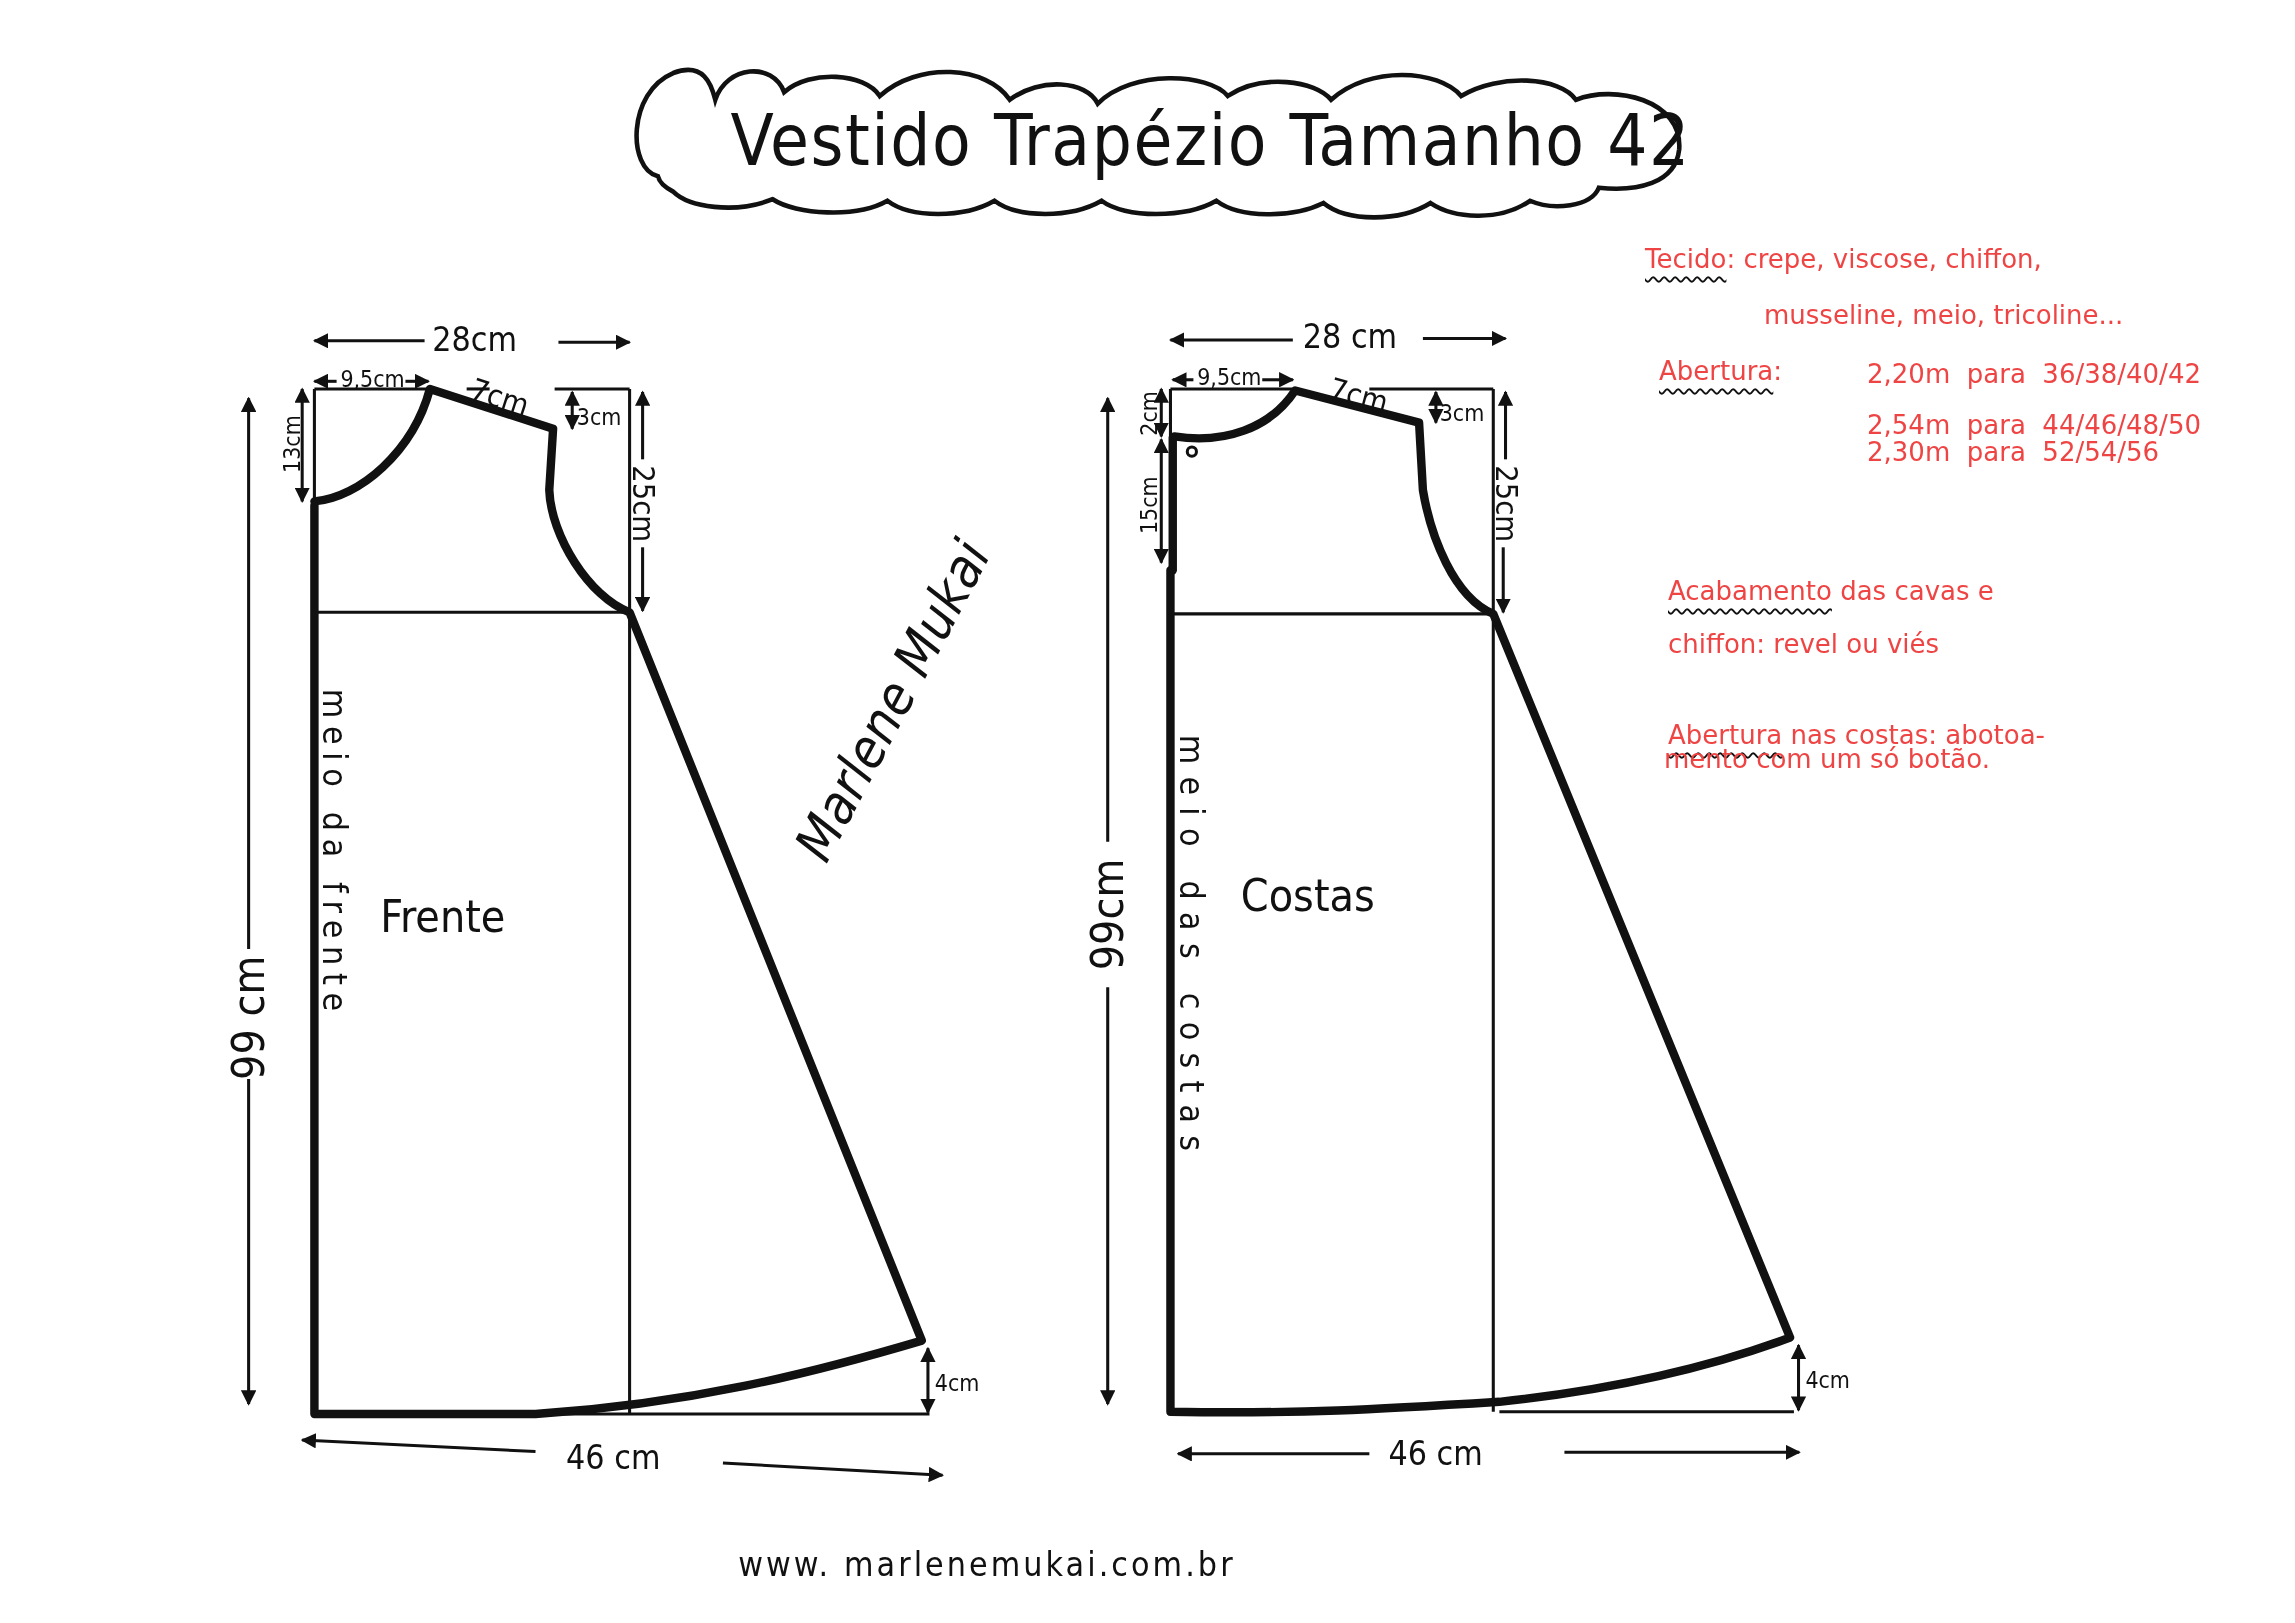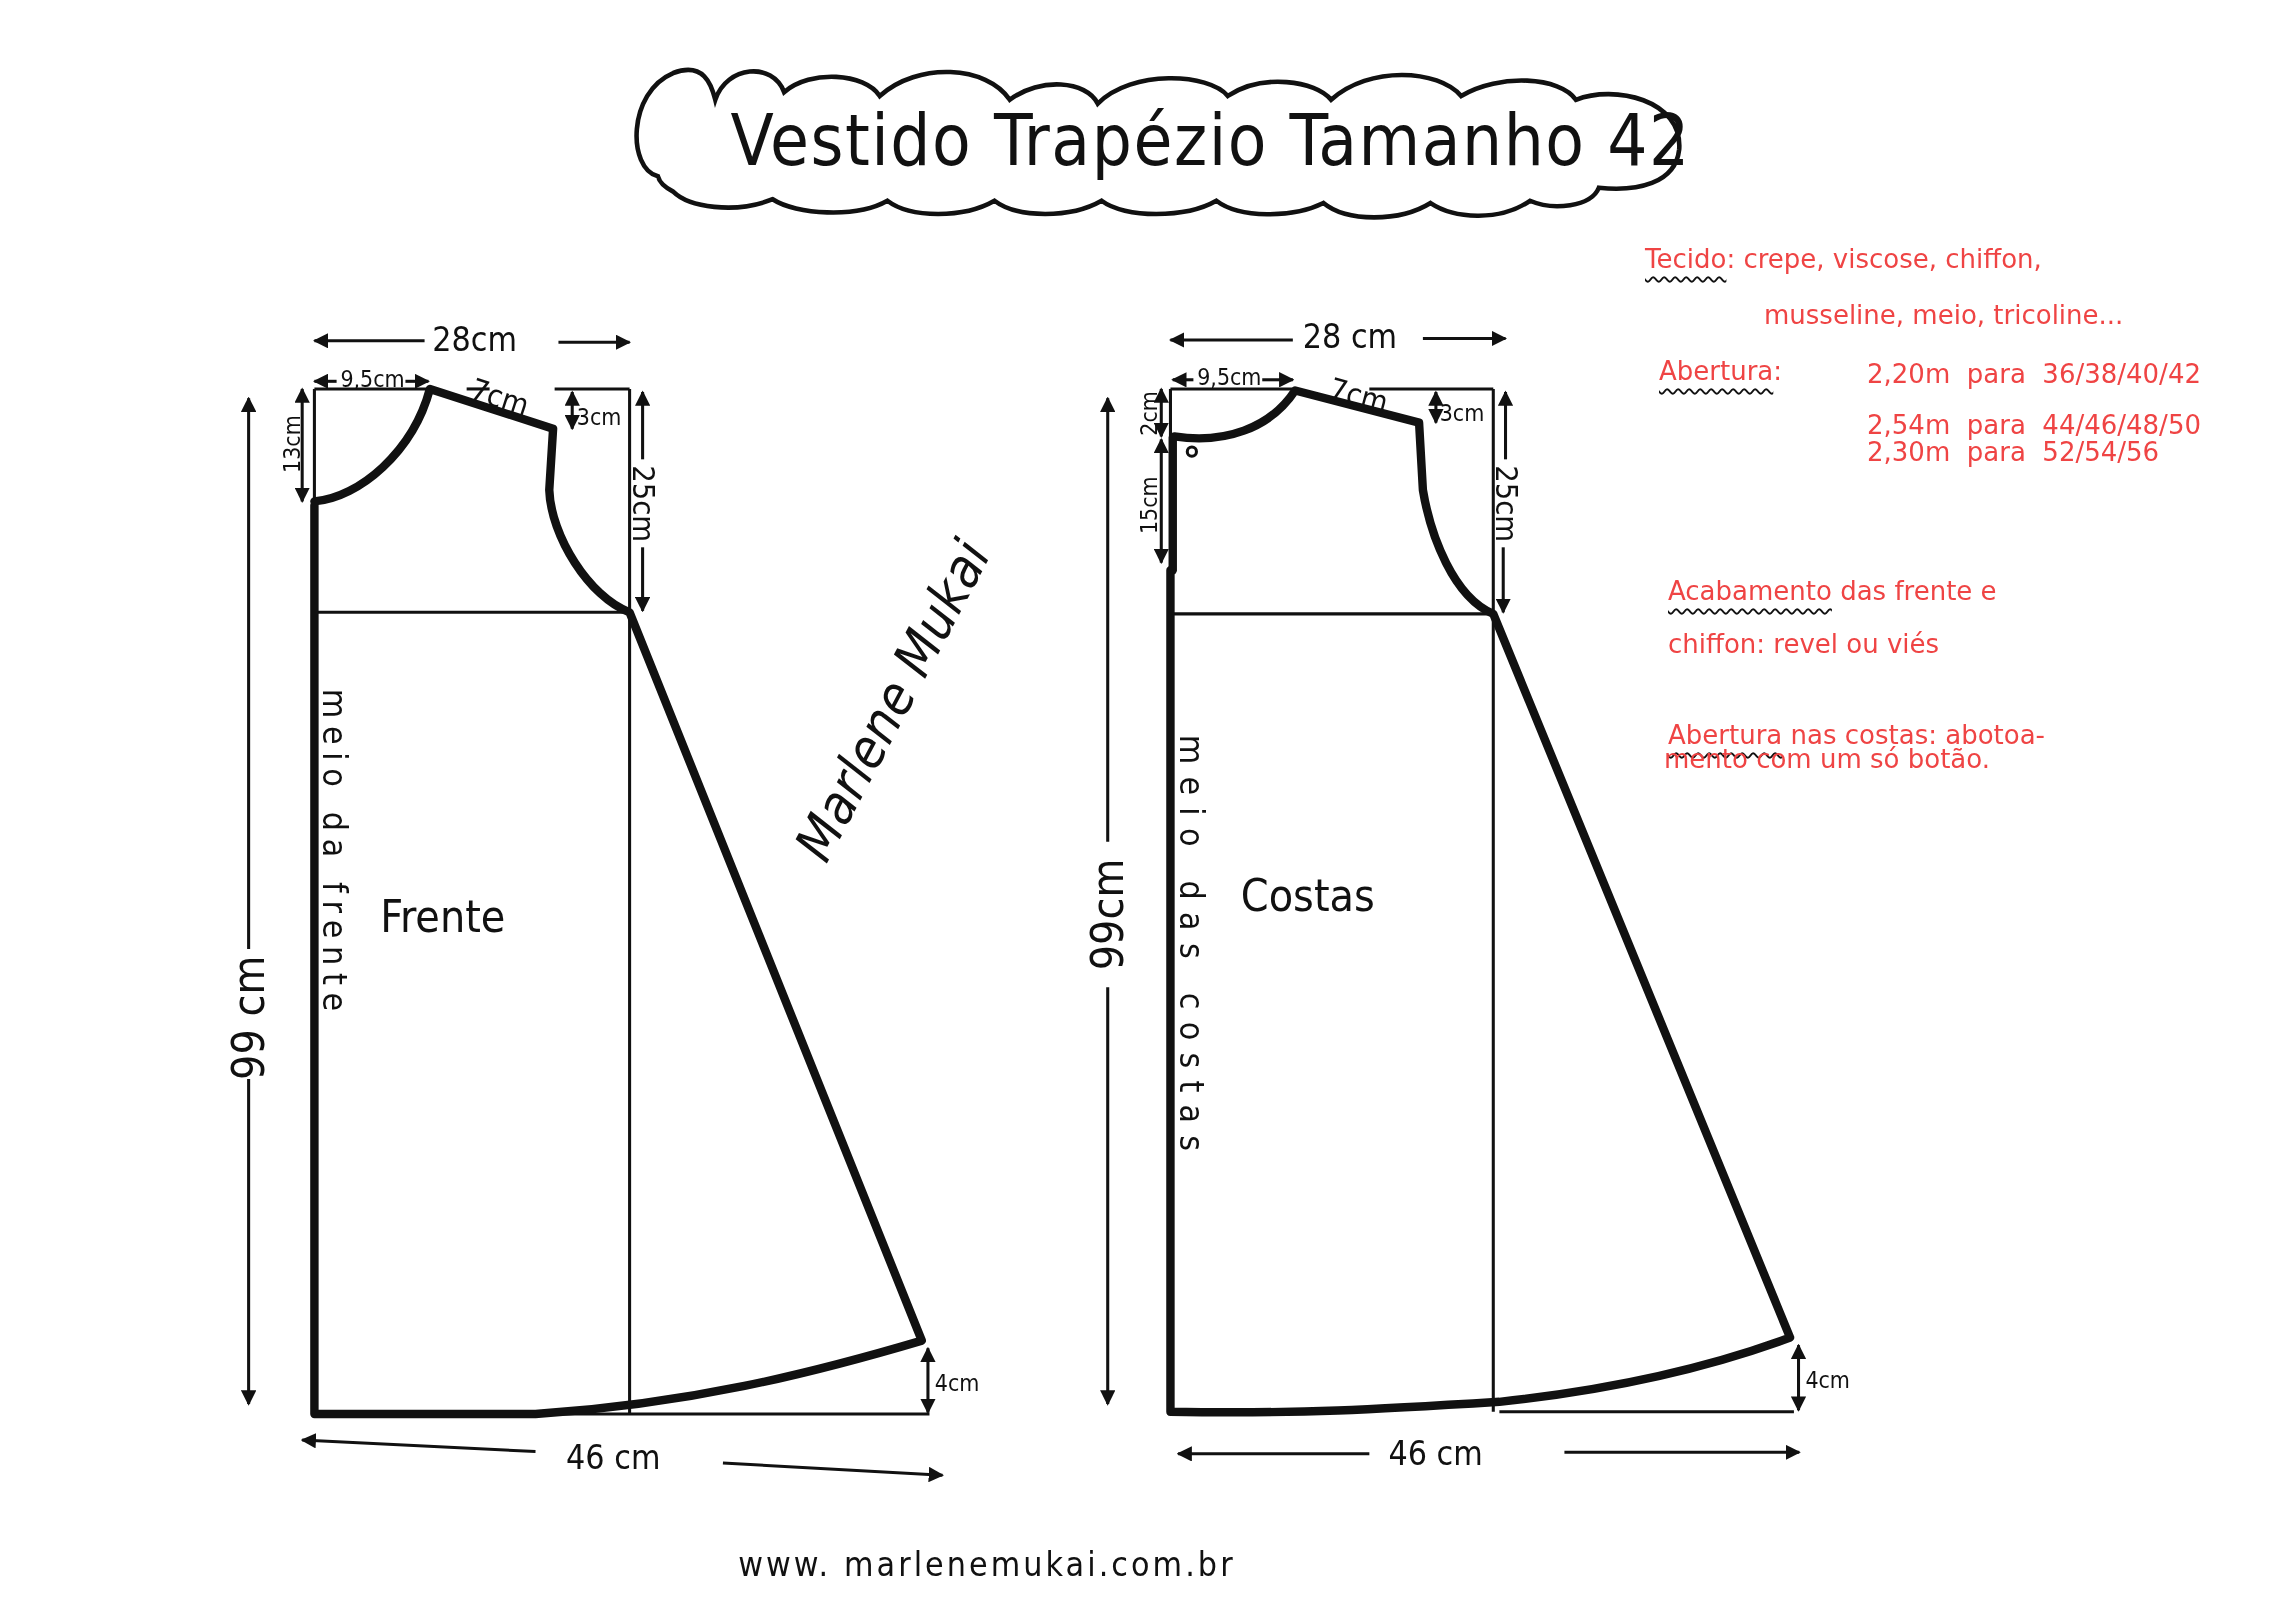--- a/index.html
+++ b/index.html
@@ -140,17 +140,17 @@
 </svg>
 
 <div class="note" style="left:1645px; top:246px;"><span class="ul">Tecido</span><span>: crepe, viscose, chiffon,</span></div>
 <div class="note" style="left:1764px; top:302px;">musseline, meio, tricoline...</div>
 
 <div class="note" style="left:1659px; top:358px;"><span class="ul">Abertura</span>:</div>
 <div class="note" style="left:1867px; top:361px;"><span>2,20m</span>  <span>para</span>  <span>36/38/40/42</span></div>
 <div class="note" style="left:1867px; top:412px;"><span>2,54m</span>  <span>para</span>  <span>44/46/48/50</span></div>
 <div class="note" style="left:1867px; top:439px;"><span>2,30m</span>  <span>para</span>  <span>52/54/56</span></div>
 
-<div class="note" style="left:1668px; top:578px;"><span class="ul">Acabamento</span><span> das frente e</span></div>
+<div class="note" style="left:1668px; top:578px;"><span class="ul">Acabamento</span><span> das cavas e</span></div>
 <div class="note" style="left:1668px; top:631px;">chiffon: revel ou viés</div>
 <div class="note" style="left:1668px; top:689px;margin-top:33px;"><span class="ul">Abertura</span><span> nas costas: abotoa-</span></div>
 <div class="note" style="left:1664px; top:746px;">mento com um só botão.</div>
 
 
 </body></html>

